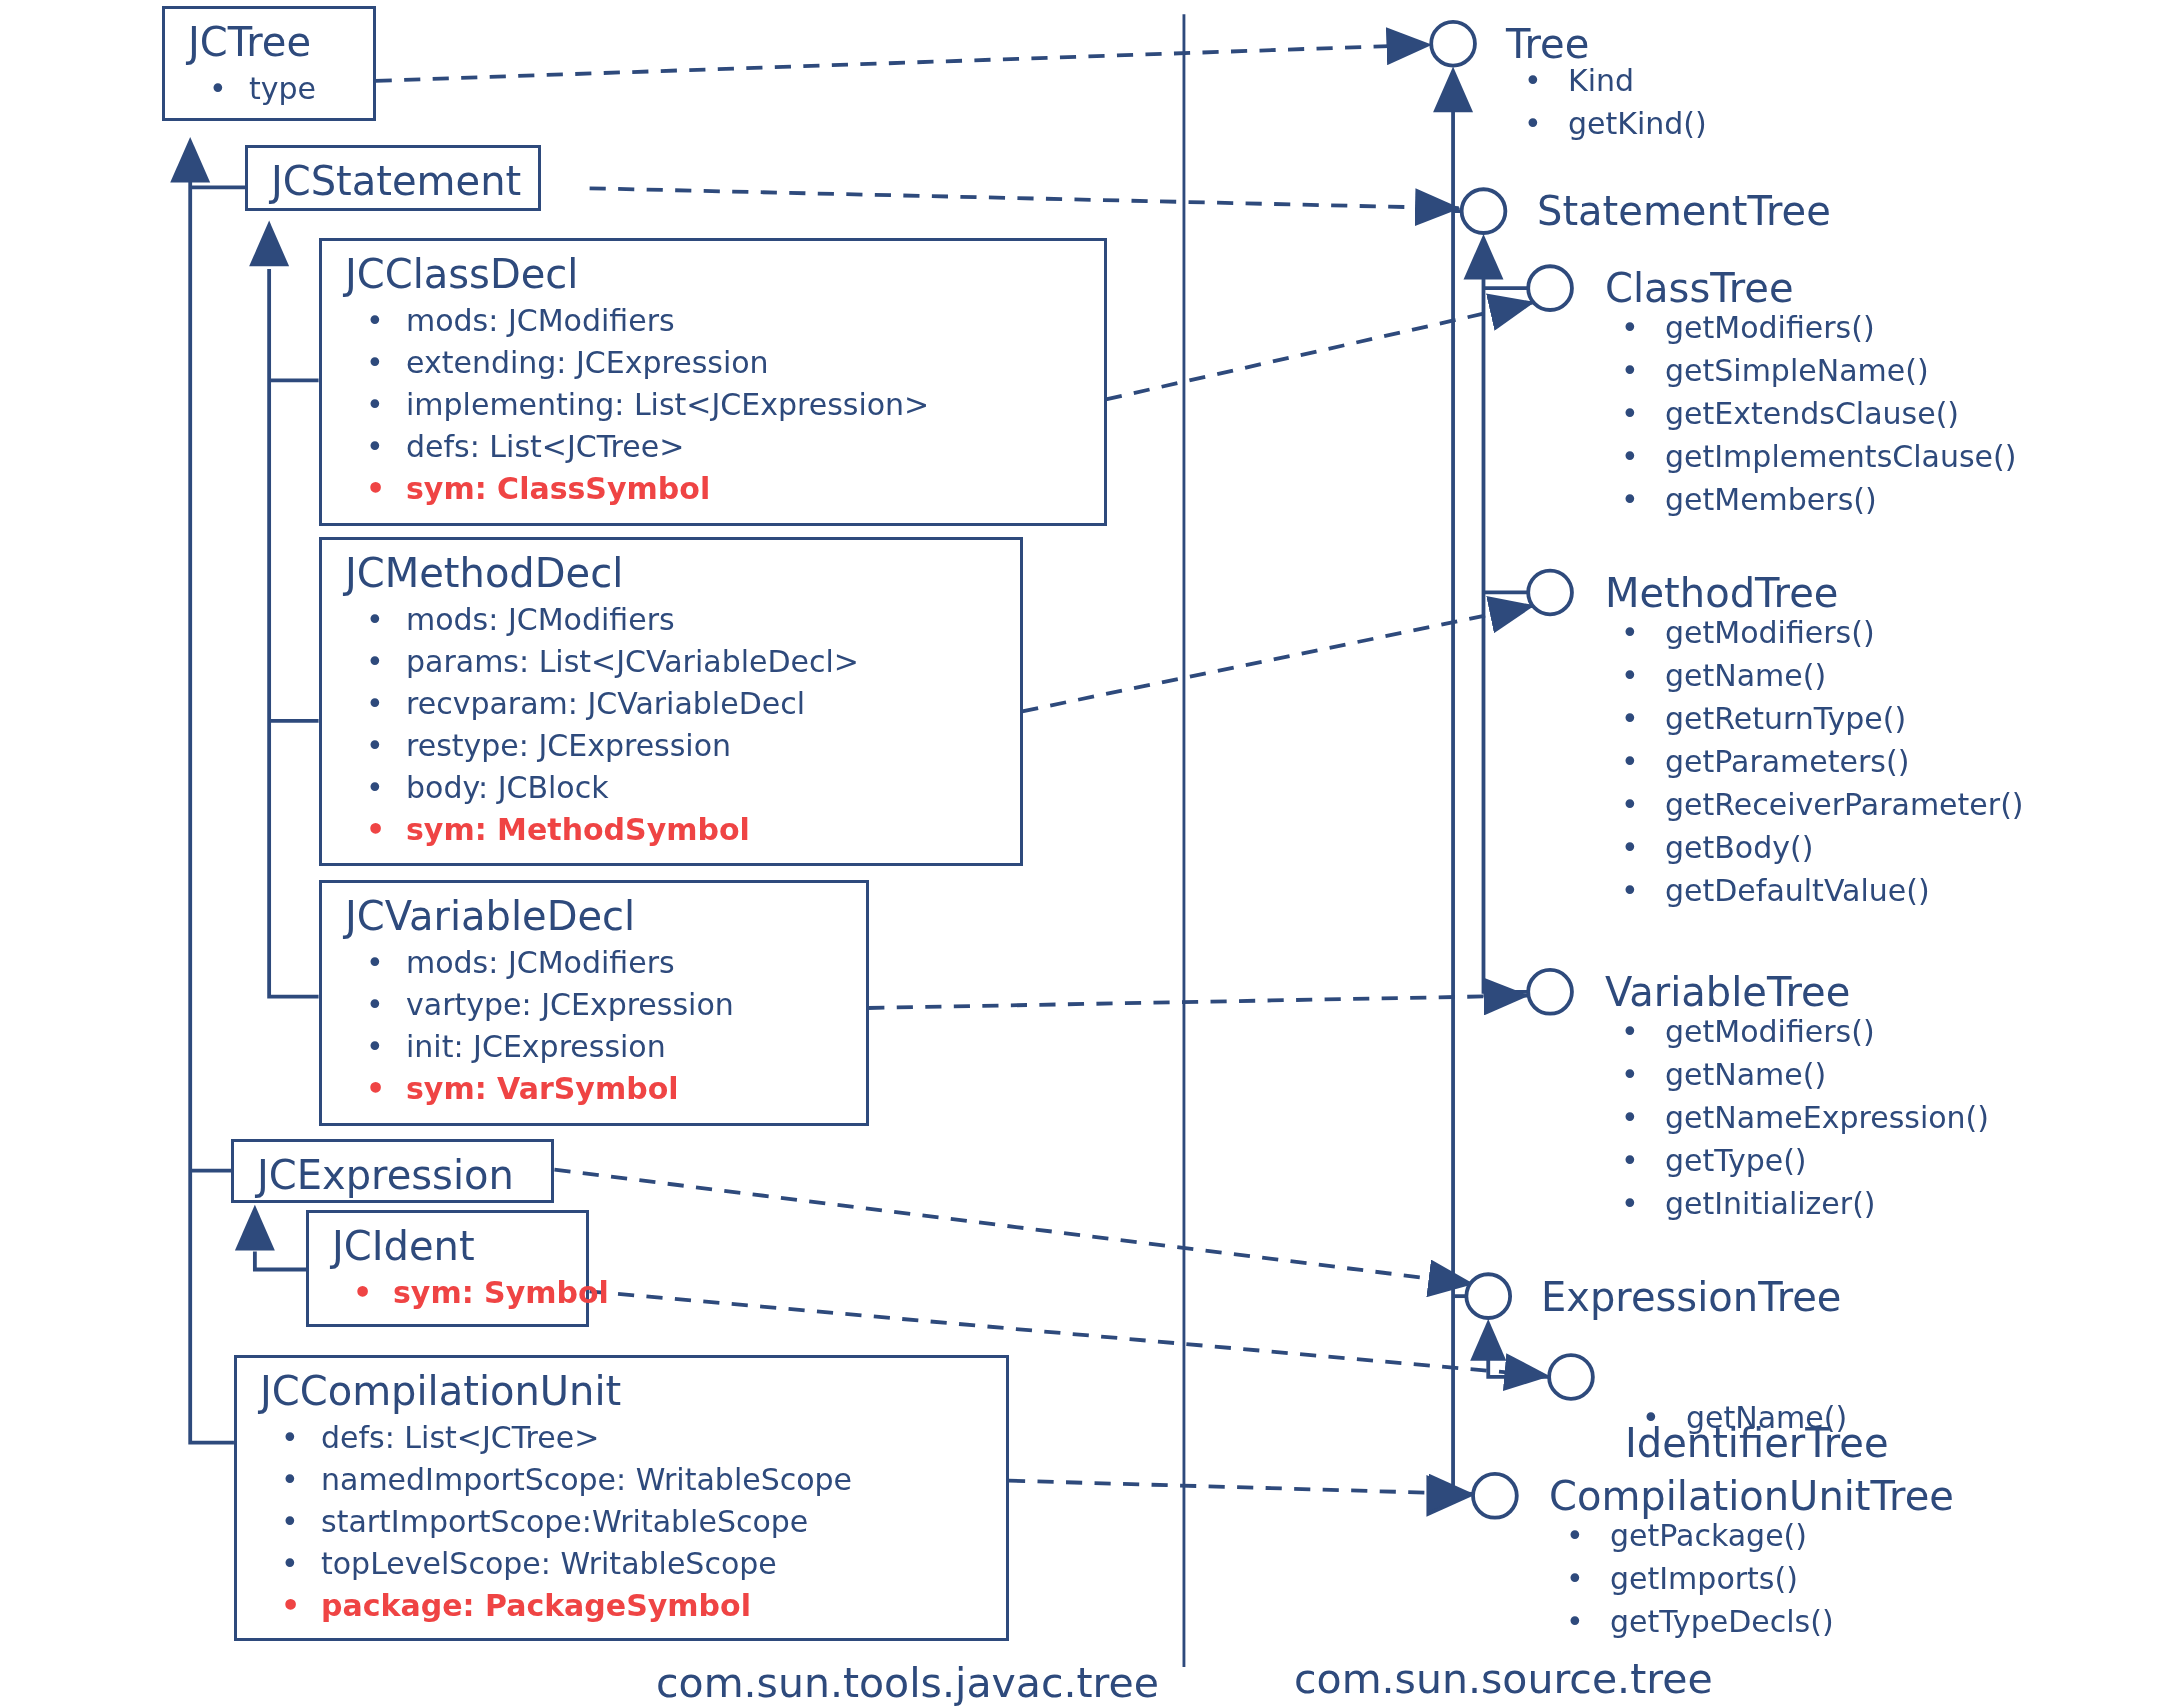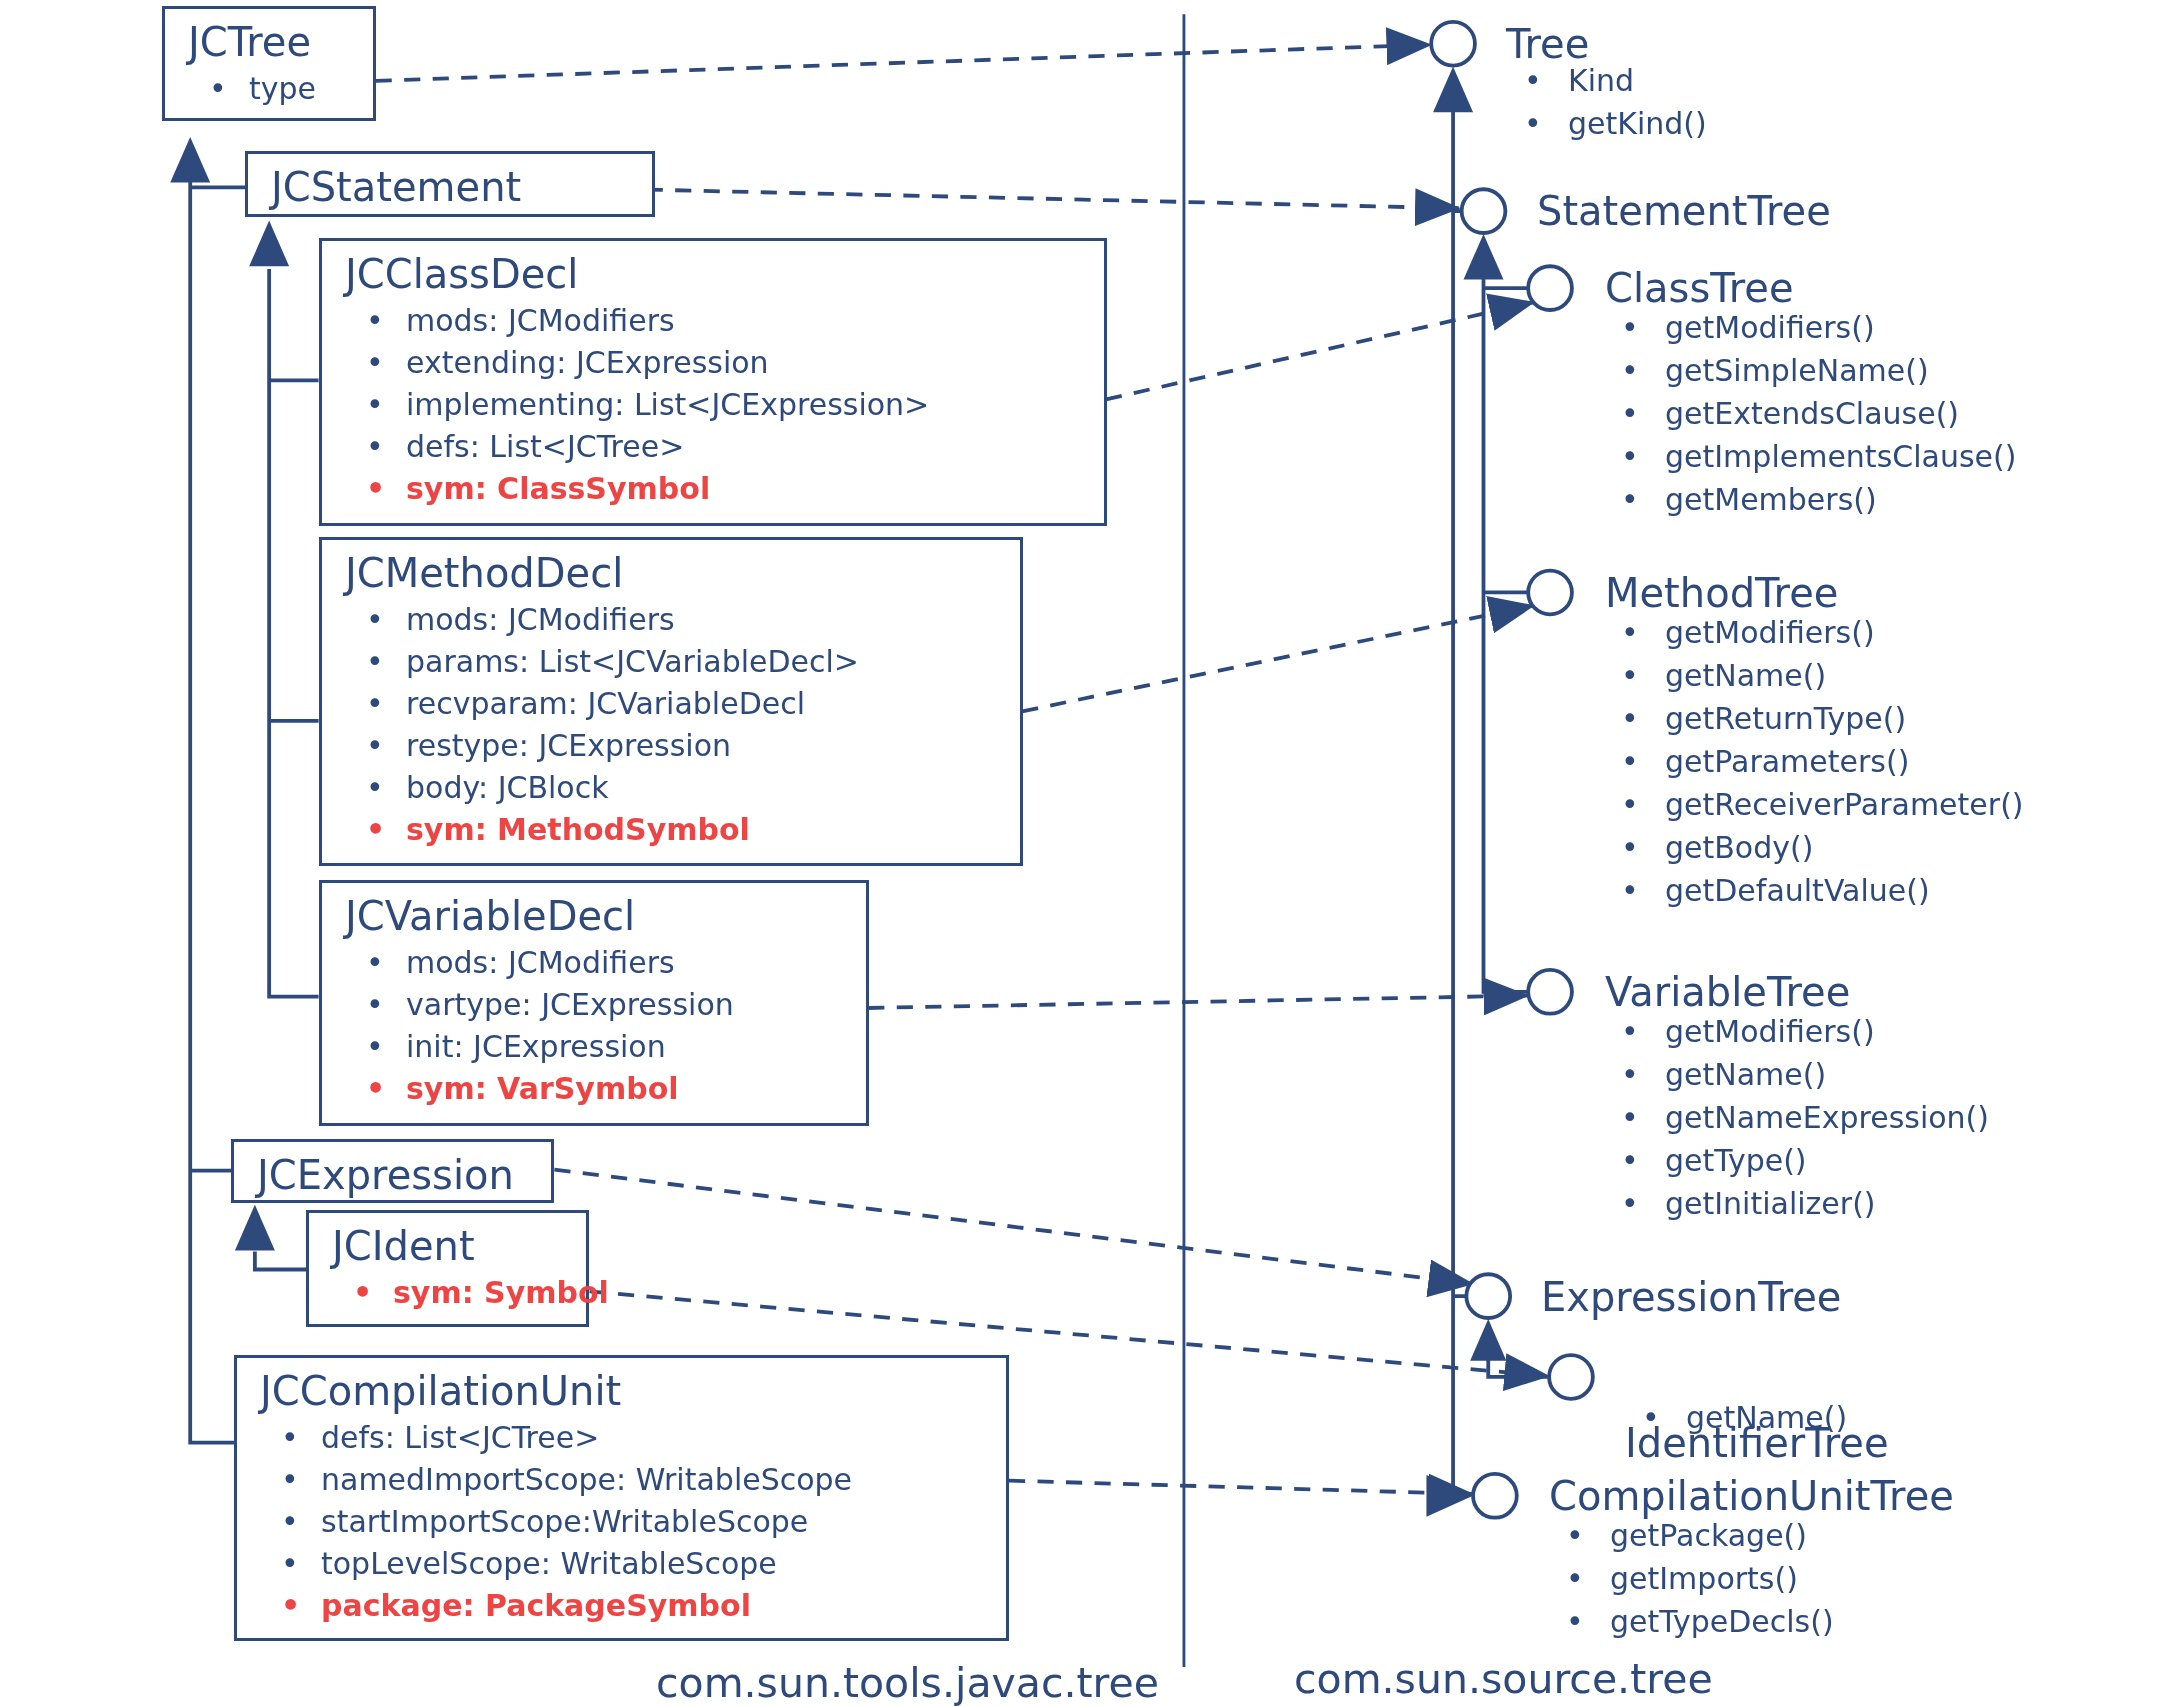--- a/index.html
+++ b/index.html
@@ -96,21 +96,21 @@
     </g>
   </svg>
 
   <div class="box" style="left:162px;top:6px;width:214px;height:115px">
     <div class="title">JCTree</div>
     <ul class="members">
       <li>type</li>
     </ul>
   </div>
 
-  <div class="box" style="left:245px;top:151px;width:410px;height:66px">
+  <div class="box" style="left:245px;top:145px;width:296px;height:66px">
     <div class="title">JCStatement</div>
   </div>
 
   <div class="box" style="left:319px;top:238px;width:788px;height:288px">
     <div class="title">JCClassDecl</div>
     <ul class="members">
       <li>mods: JCModifiers</li>
       <li>extending: JCExpression</li>
       <li>implementing: List&lt;JCExpression&gt;</li>
       <li>defs: List&lt;JCTree&gt;</li>

